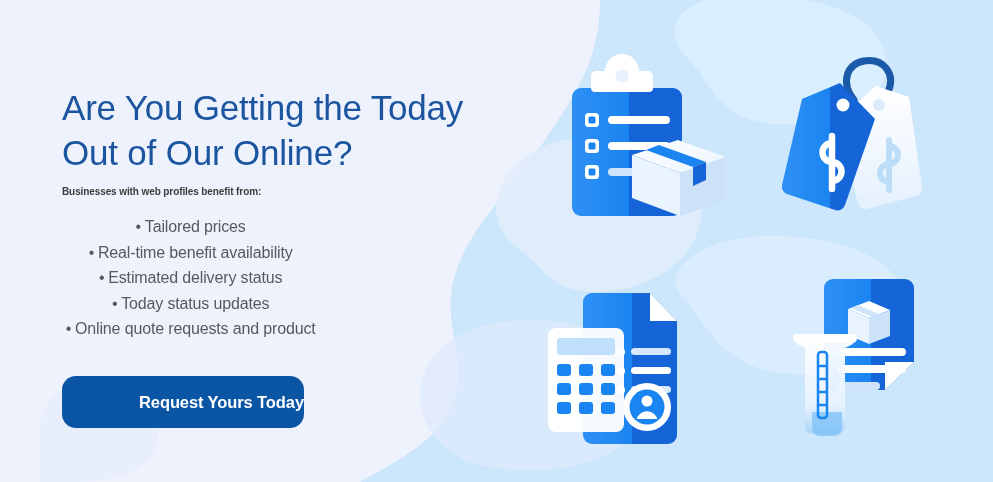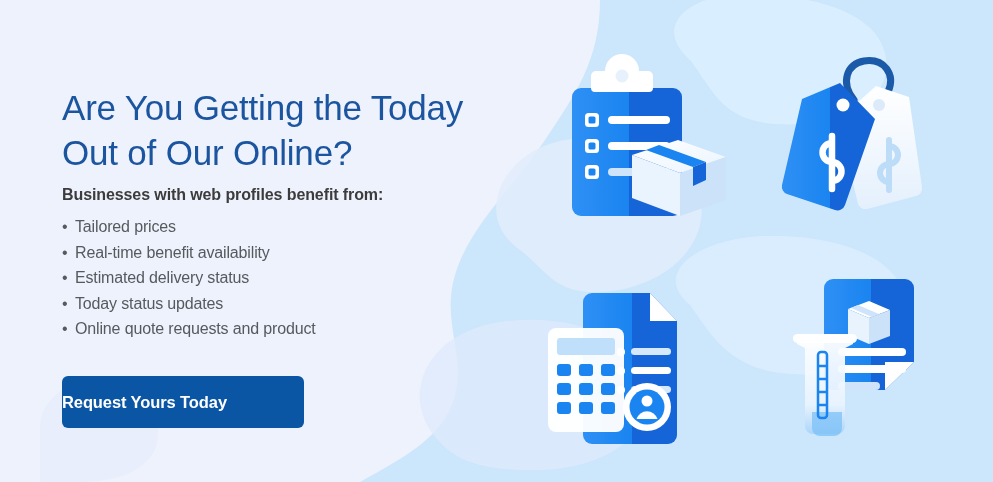--- a/index.html
+++ b/index.html
@@ -19,39 +19,39 @@
   .headline{
     position:absolute;left:62px;top:62px;width:470px;
     color:#1b559f;
     font-size:35px;line-height:45px;font-weight:400;
     letter-spacing:-0.2px;
   }
   .headline .l2{display:block;}
 
   .subhead{
     position:absolute;left:62px;top:186px;
-    color:#3c3c3c;font-size:16px;font-weight:bold;letter-spacing:-0.1px;
+    color:#3c3c3c;font-size:10px;font-weight:bold;letter-spacing:-0.1px;
   }
 
   .bullets{
     position:absolute;left:62px;top:214px;
-    margin:0;padding:0;list-style:none;
+    margin:0;padding:0;list-style:none;text-align:center;
   }
   .bullets li{
     color:#555a5e;font-size:16px;line-height:25.5px;
     white-space:nowrap;letter-spacing:-0.15px;
   }
   .bullets li .dot{display:inline-block;width:13px;color:#555a5e;}
 
   .cta{
     position:absolute;left:62px;top:376px;
     width:242px;height:52px;
-    background:#0a55a4;border:none;border-radius:6px;
+    background:#0a55a4;border:none;border-radius:14px;
     color:#ffffff;font-size:16.5px;font-weight:bold;letter-spacing:-0.1px;
-    cursor:pointer;text-align:left;line-height:52px;padding:0;
+    cursor:pointer;text-align:right;line-height:52px;padding:0;
     font-family:"Liberation Sans", sans-serif;
   }
 
   
   .art{position:absolute;left:0;top:0;width:993px;height:482px;pointer-events:none;}
 </style>
 </head>
 <body>
 
 <div class="banner">

